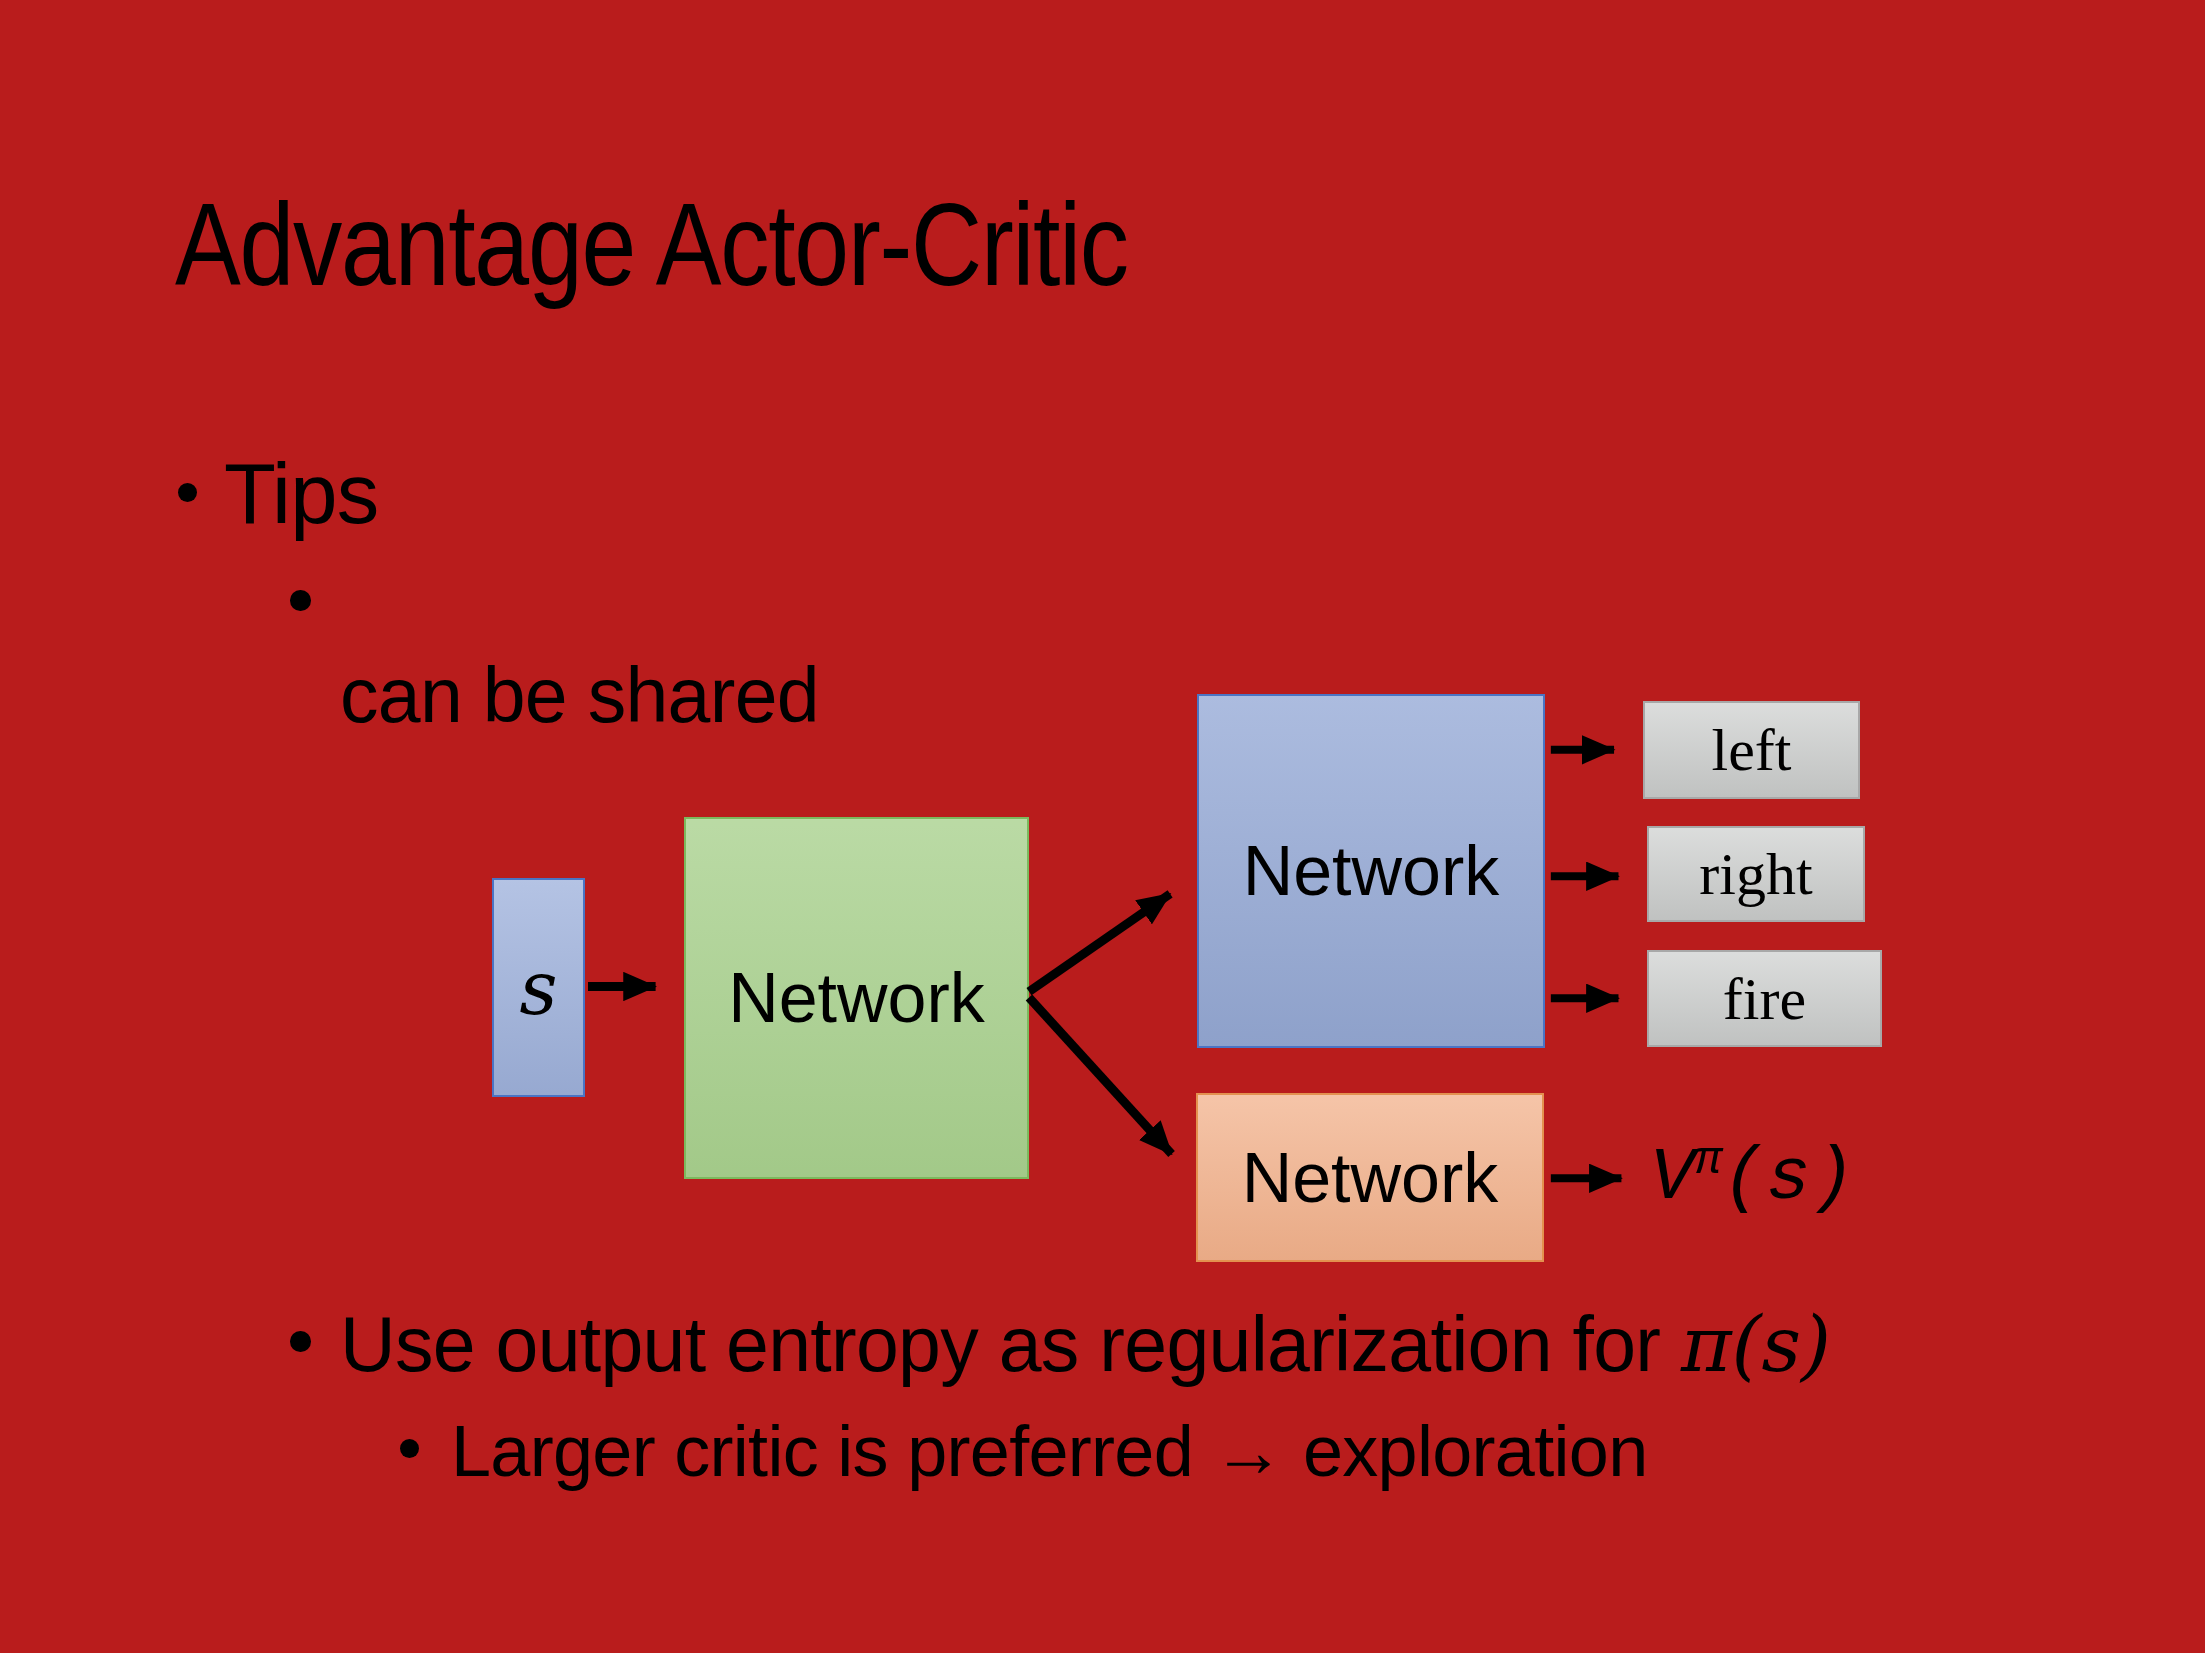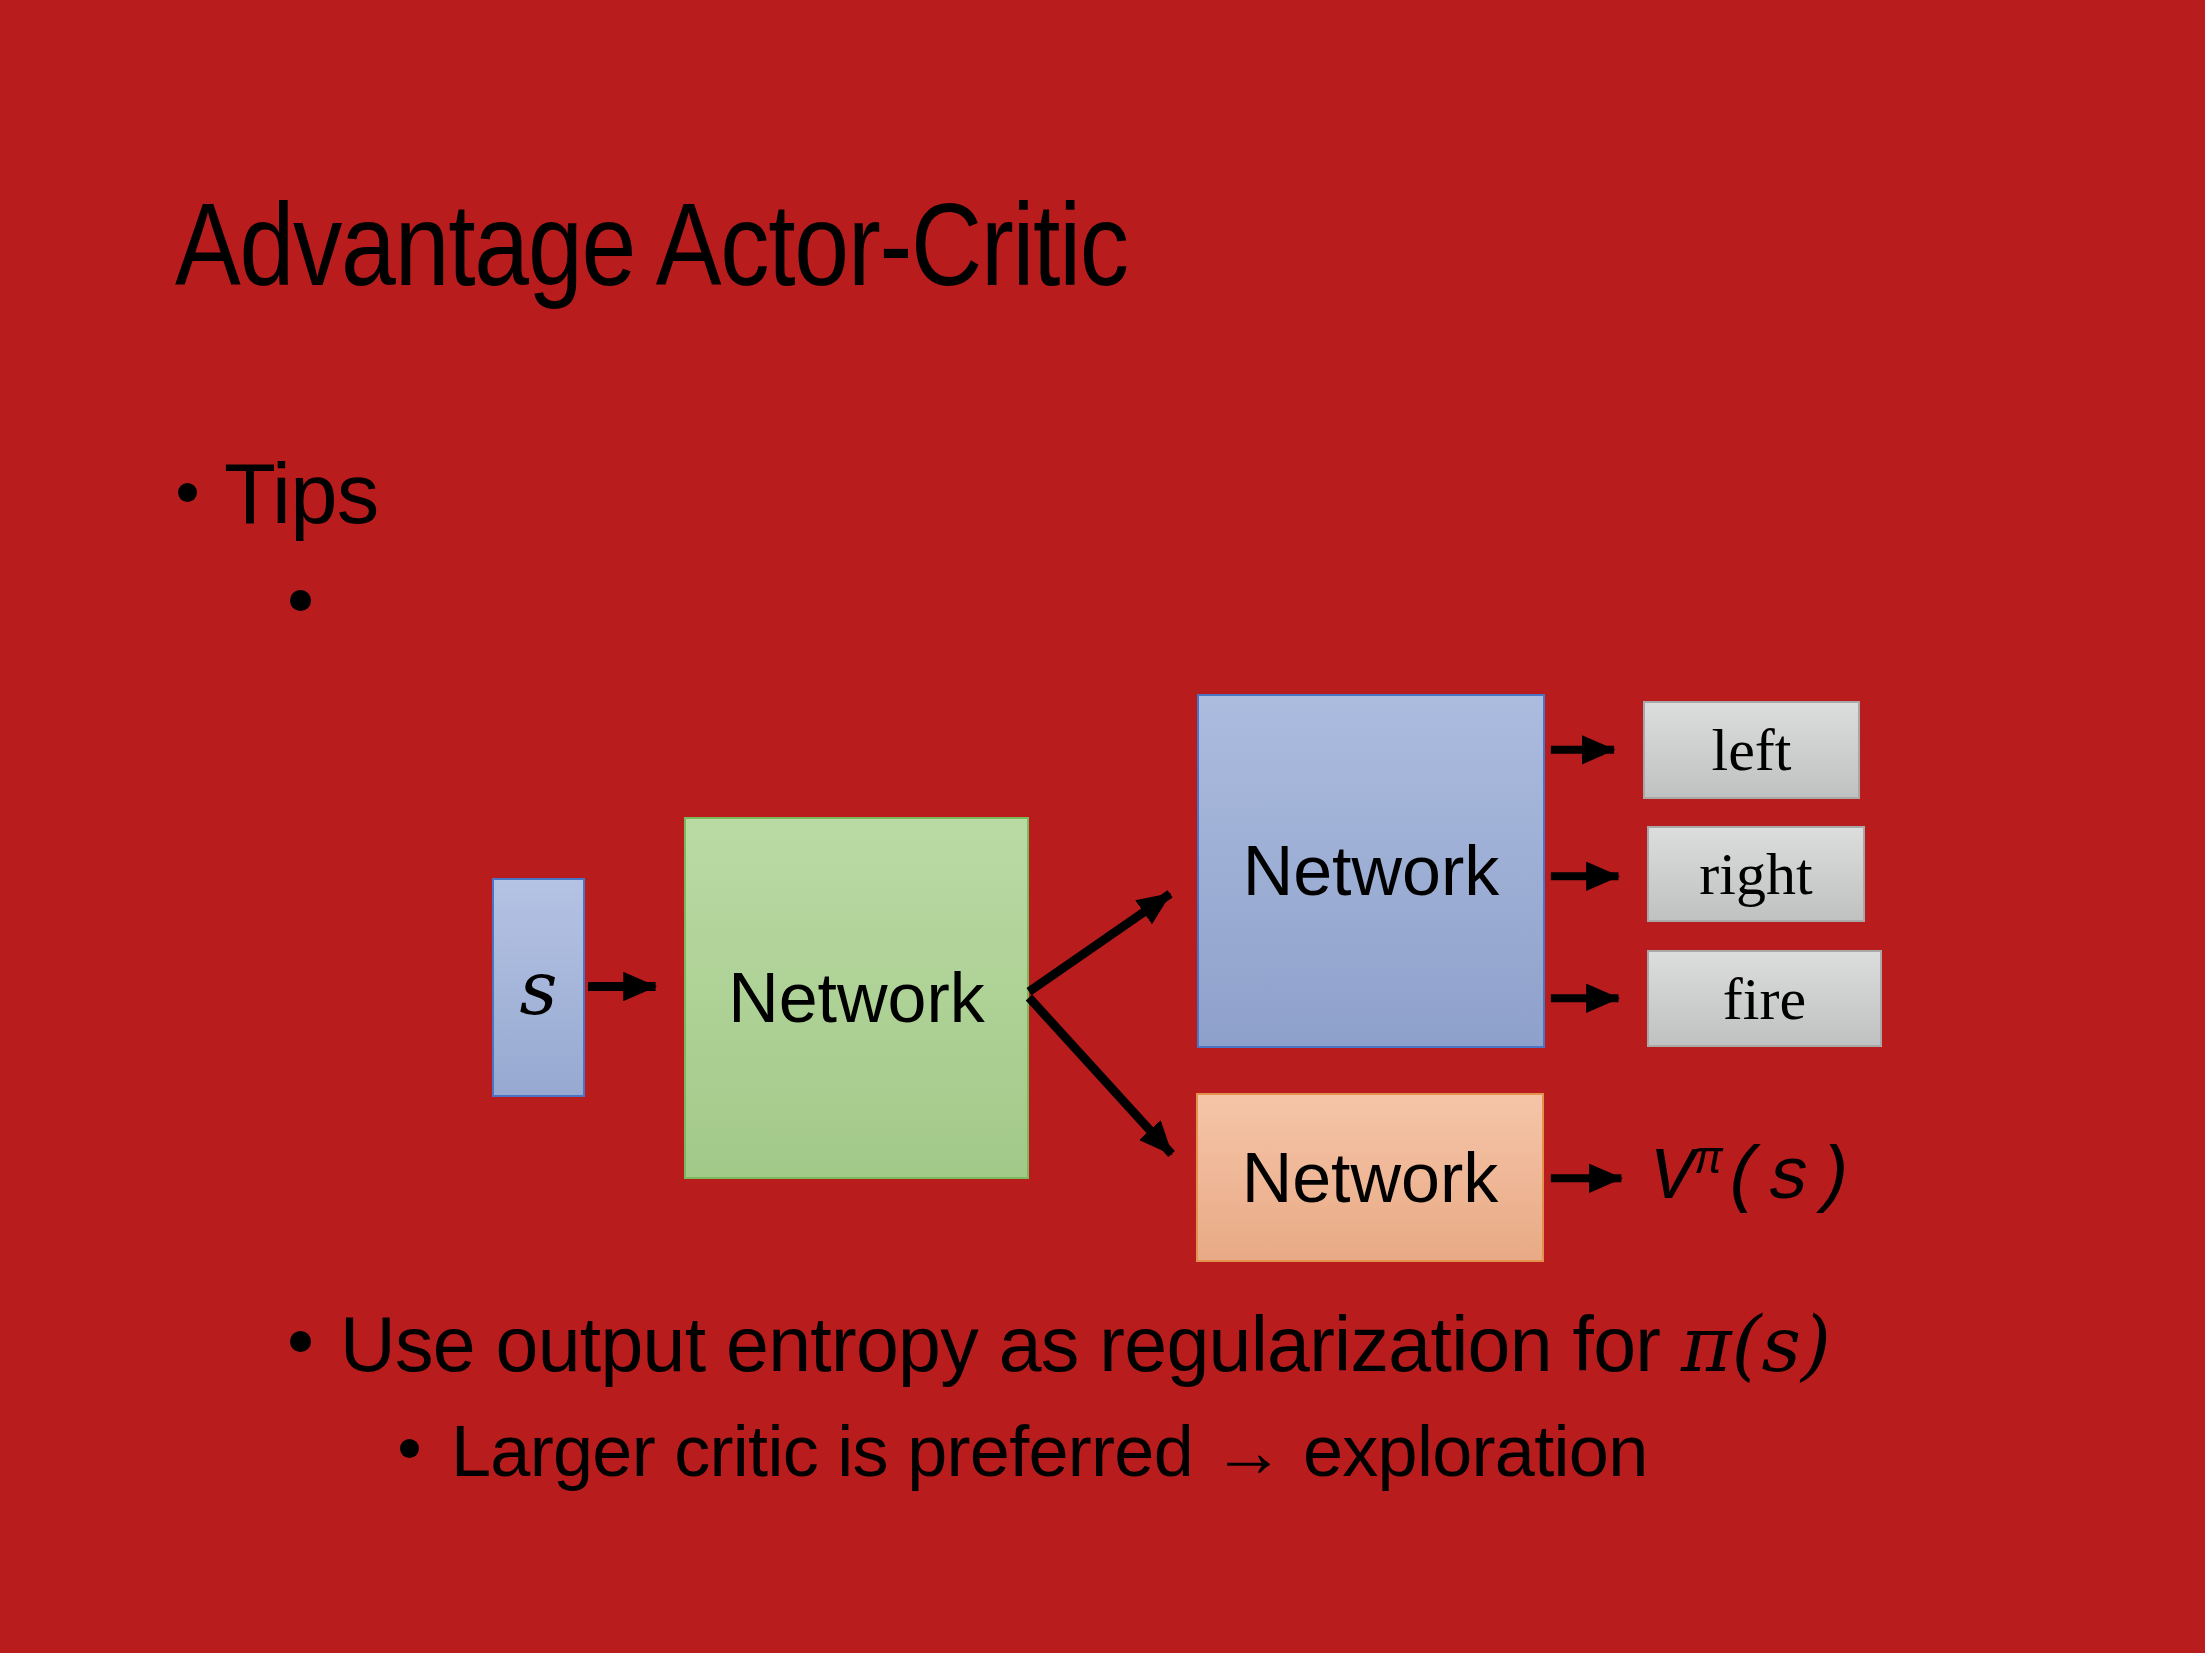--- a/index.html
+++ b/index.html
@@ -67,20 +67,21 @@
 
 <div class="slide">
 
   <div class="abs title" style="left:175px;top:187px;">Advantage Actor-Critic</div>
 
   <span class="abs bullet-dot" style="left:178px;top:483px;width:19px;height:19px;"></span>
   <div class="abs body-line f-l1" style="left:224px;top:451px;">Tips</div>
 
   <span class="abs bullet-dot" style="left:290px;top:590px;width:20.6px;height:20.6px;"></span>
 
+  <div class="abs body-line f-l2" style="left:340px;top:657px;">can be shared</div>
 
   <div class="abs box state-box" style="left:492px;top:878px;width:93px;height:219px;">
     <span class="box-label math state-label">s</span>
   </div>
 
   <div class="abs box shared-box" style="left:684px;top:817px;width:345px;height:362px;">
     <span class="box-label network-label">Network</span>
   </div>
 
   <div class="abs box actor-box" style="left:1197px;top:694px;width:348px;height:354px;">

